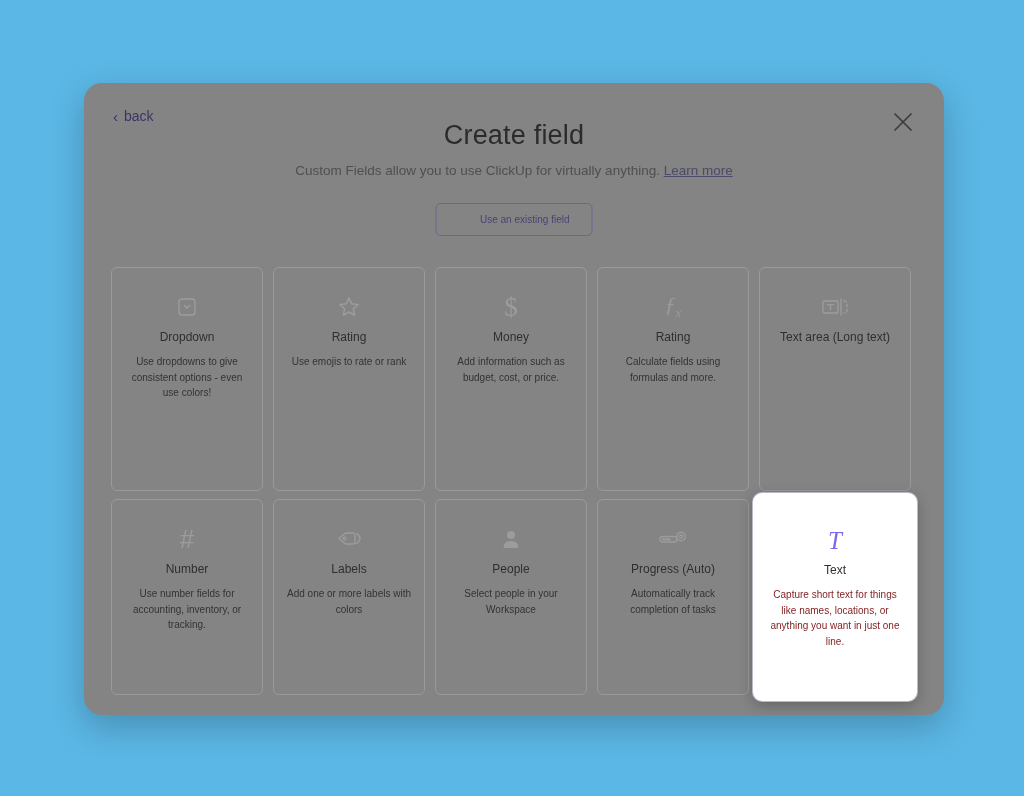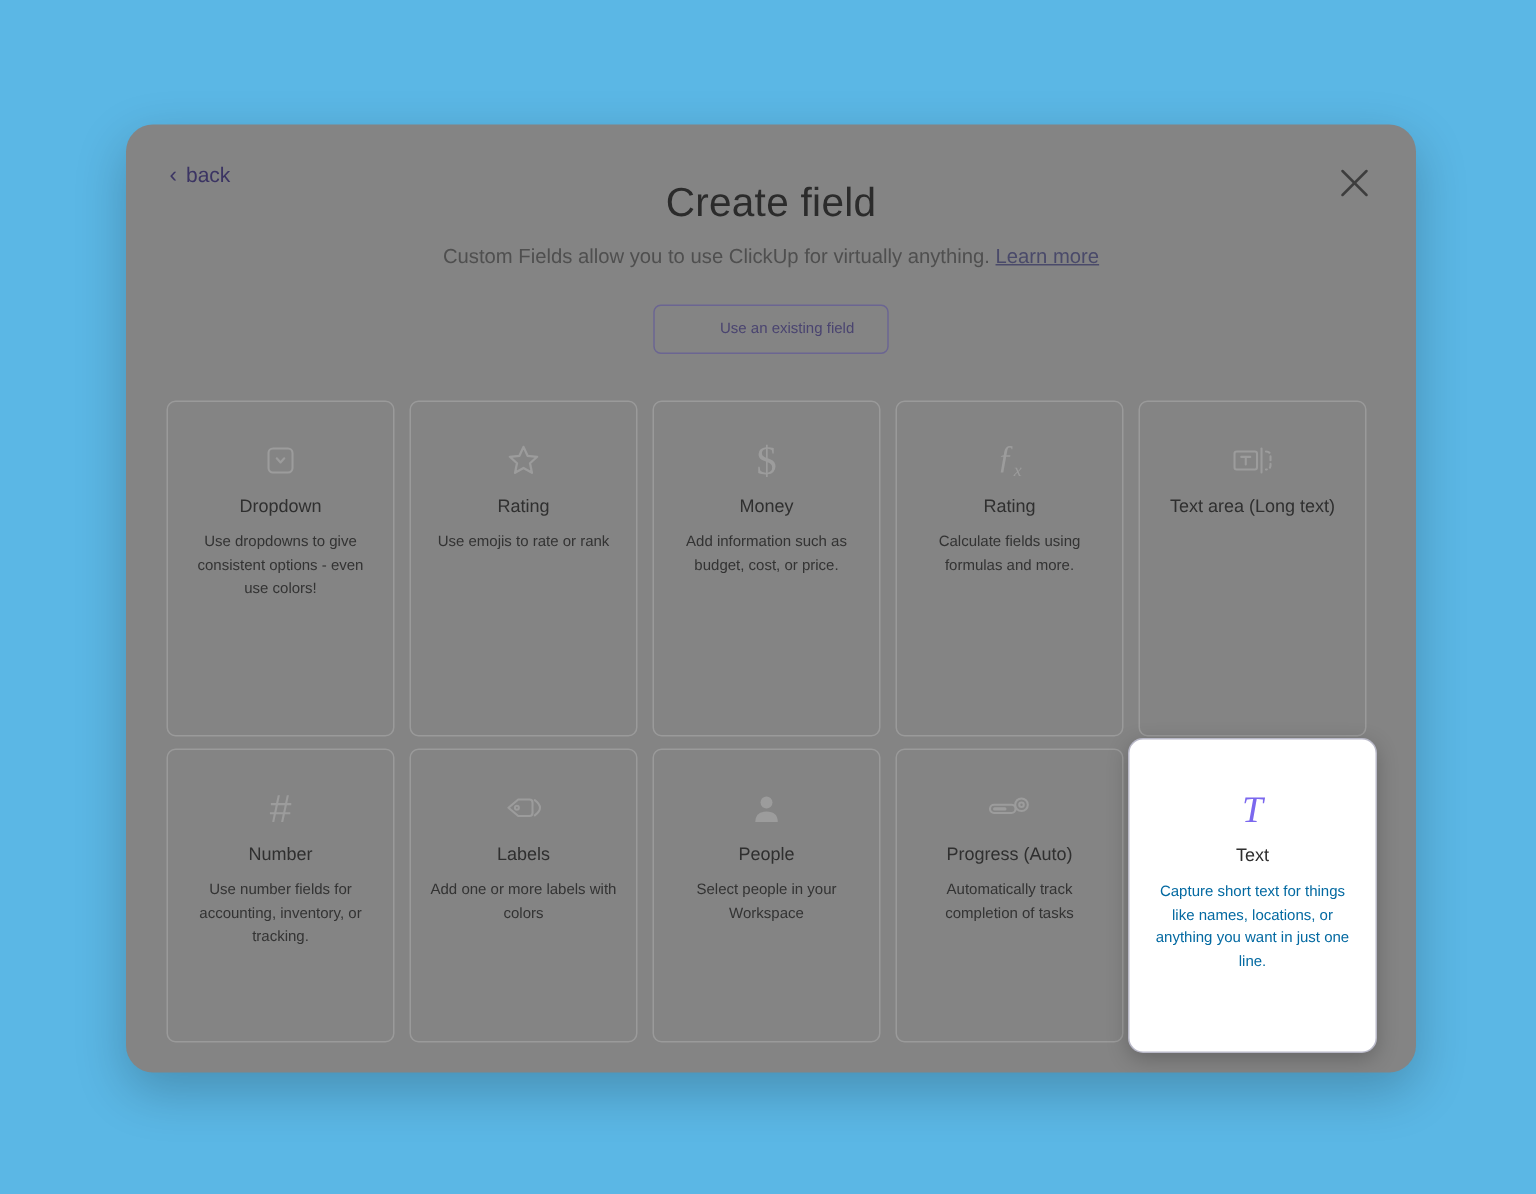--- a/index.html
+++ b/index.html
@@ -161,21 +161,21 @@
     border-radius: 9px;
     box-shadow: 0 0 0 1px #b9b9c8, 0 4px 14px rgba(0,0,0,0.25);
     margin: -6px;
     padding: 28px 14px 14px;
     width: 164px;
     height: 208px !important;
     z-index: 5;
   }
   .card.selected .card-icon { color: #7b68ee; }
   .card.selected .card-title { color: #2f2f2f; }
-  .card.selected .card-desc { color: #0369a1; text-align: center; }
+  .card.selected .card-desc { color: #7f1d1d; text-align: center; }
 
   .hash-glyph {
     font-size: 26px;
     line-height: 1;
     color: #9c9c9c;
     font-family: "Liberation Sans", sans-serif;
     font-weight: 400;
   }
   .dollar-glyph {
     font-size: 27px;

